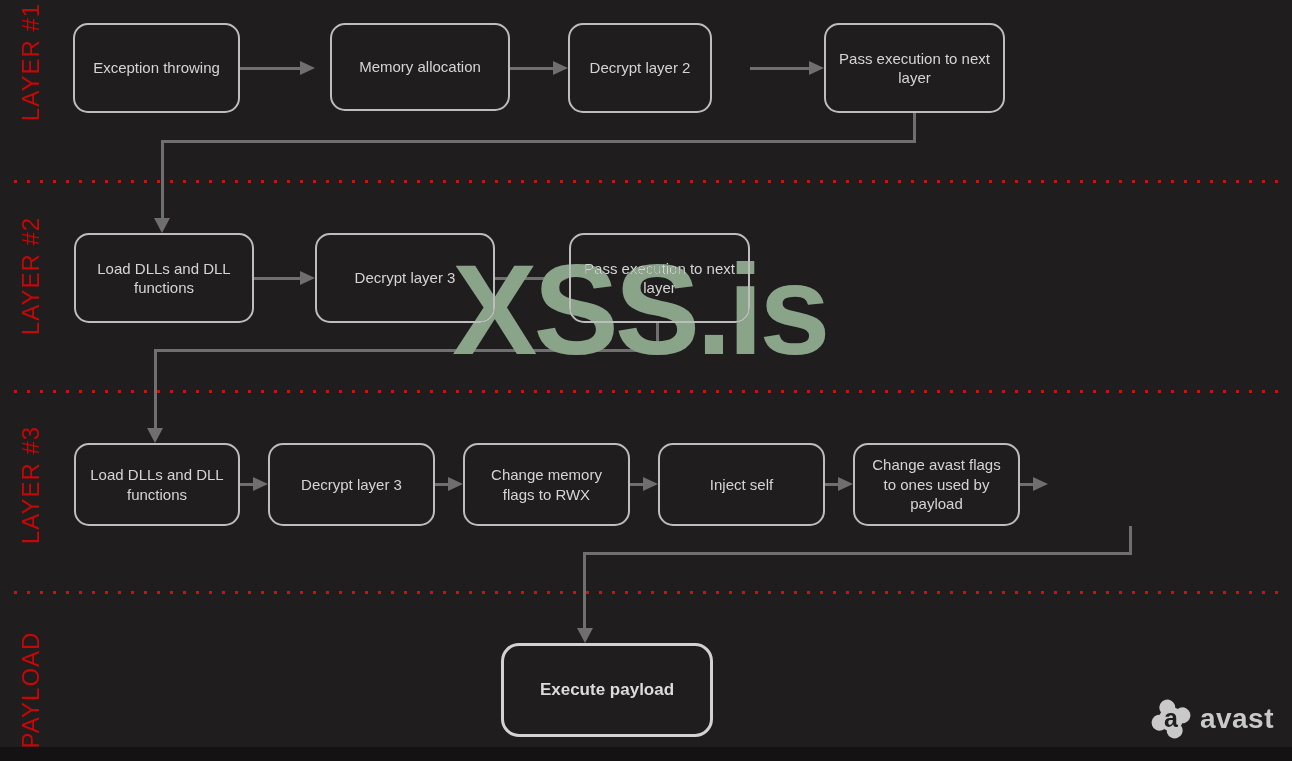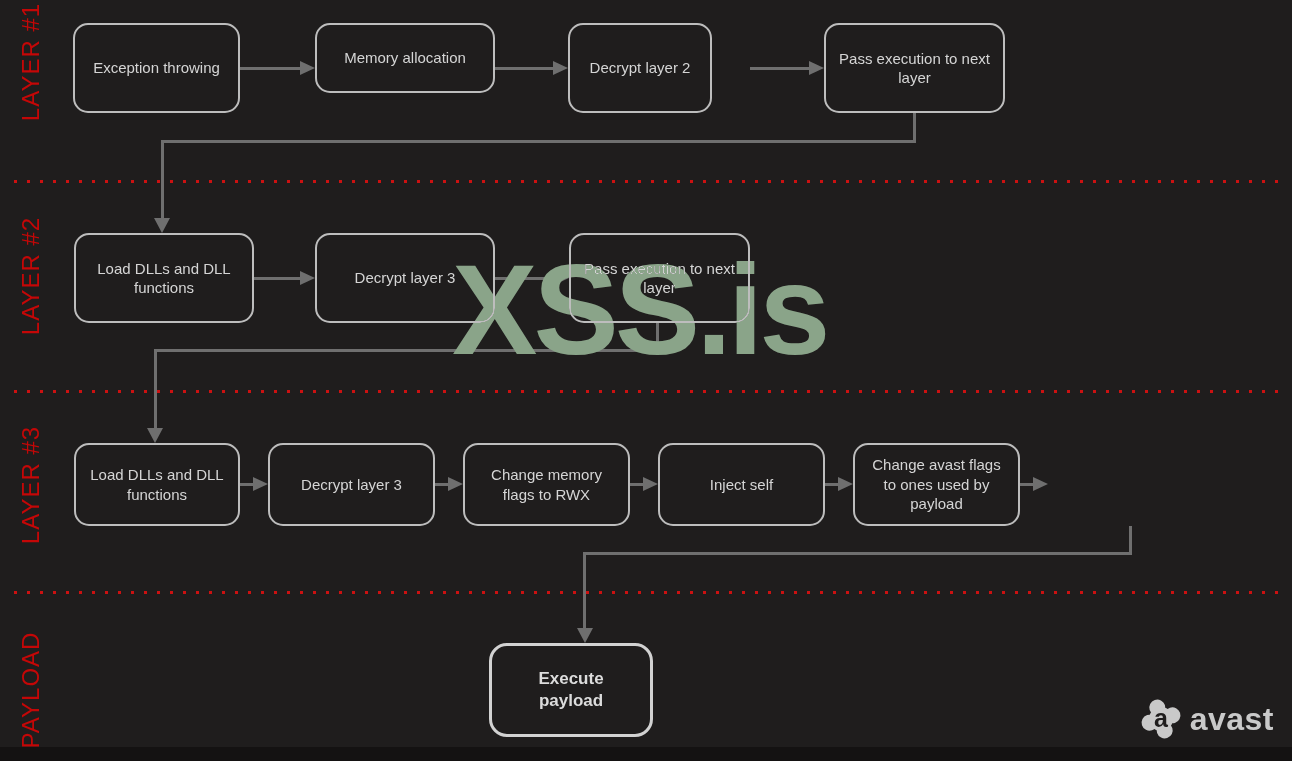--- a/index.html
+++ b/index.html
@@ -83,21 +83,21 @@
   }
   
   .brand{
     position:absolute;right:18px;bottom:20px;
     display:flex;align-items:center;gap:7px;
     z-index:20;
   }
   .brand .avast-icon{color:var(--brand-gray,#c9c9c9);display:block;}
   .brand .wordmark{
     color:var(--brand-gray,#c9c9c9);
-    font-size:32px;font-weight:bold;letter-spacing:0.5px;
+    font-size:28px;font-weight:bold;letter-spacing:0.5px;
     line-height:1;
   }
   .bottom-strip{
     position:absolute;left:0;bottom:0;width:100%;height:14px;
     background:#141212;z-index:1;
   }
 </style>
 </head>
 <body>
 
@@ -106,21 +106,21 @@
   <div class="sep" style="top:180px"></div>
   <div class="sep" style="top:390px"></div>
   <div class="sep" style="top:591px"></div>
 
   <div class="vlabel" style="left:31px;top:62px">LAYER #1</div>
   <div class="vlabel" style="left:31px;top:276px">LAYER #2</div>
   <div class="vlabel" style="left:31px;top:485px">LAYER #3</div>
   <div class="vlabel" style="left:31px;top:690px">PAYLOAD</div>
 
   <div class="node" style="left:73px;top:23px;width:167px;height:90px">Exception throwing</div>
-  <div class="node" style="left:315px;top:23px;width:180px;height:70px">Memory allocation</div>
+  <div class="node" style="left:330px;top:23px;width:180px;height:88px">Memory allocation</div>
   <div class="node" style="left:568px;top:23px;width:144px;height:90px">Decrypt layer 2</div>
   <div class="node" style="left:824px;top:23px;width:181px;height:90px">Pass execution to next layer</div>
 
   <div class="harrow" style="left:240px;top:61px;width:75px">
       <i class="shaft"></i>
       <i class="tip"></i>
     </div>
   <div class="harrow" style="left:495px;top:61px;width:73px">
       <i class="shaft"></i>
       <i class="tip"></i>
@@ -178,21 +178,21 @@
   <div class="harrow" style="left:1020px;top:477px;width:28px">
       <i class="shaft"></i>
       <i class="tip"></i>
     </div>
 
   <div class="seg" style="left:1129px;top:526px;width:3px;height:29px"></div>
   <div class="seg" style="left:583px;top:552px;width:549px;height:3px"></div>
   <div class="seg" style="left:583px;top:552px;width:3px;height:78px"></div>
   <div class="vtip" style="left:577px;top:628px"></div>
 
-  <div class="node big" style="left:489px;top:643px;width:164px;height:94px">Execute payload</div>
+  <div class="node big" style="left:501px;top:643px;width:212px;height:94px">Execute payload</div>
 
   <div class="watermark">XSS.is</div>
 
   <div class="brand">
     <svg class="avast-icon" width="44" height="44" viewBox="0 0 44 44" aria-hidden="true">
       <g transform="rotate(-18 22 22)" fill="currentColor">
         <circle cx="22" cy="10" r="8"></circle>
         <circle cx="10" cy="22" r="8"></circle>
         <circle cx="34" cy="22" r="8"></circle>
         <circle cx="22" cy="34" r="8"></circle>

